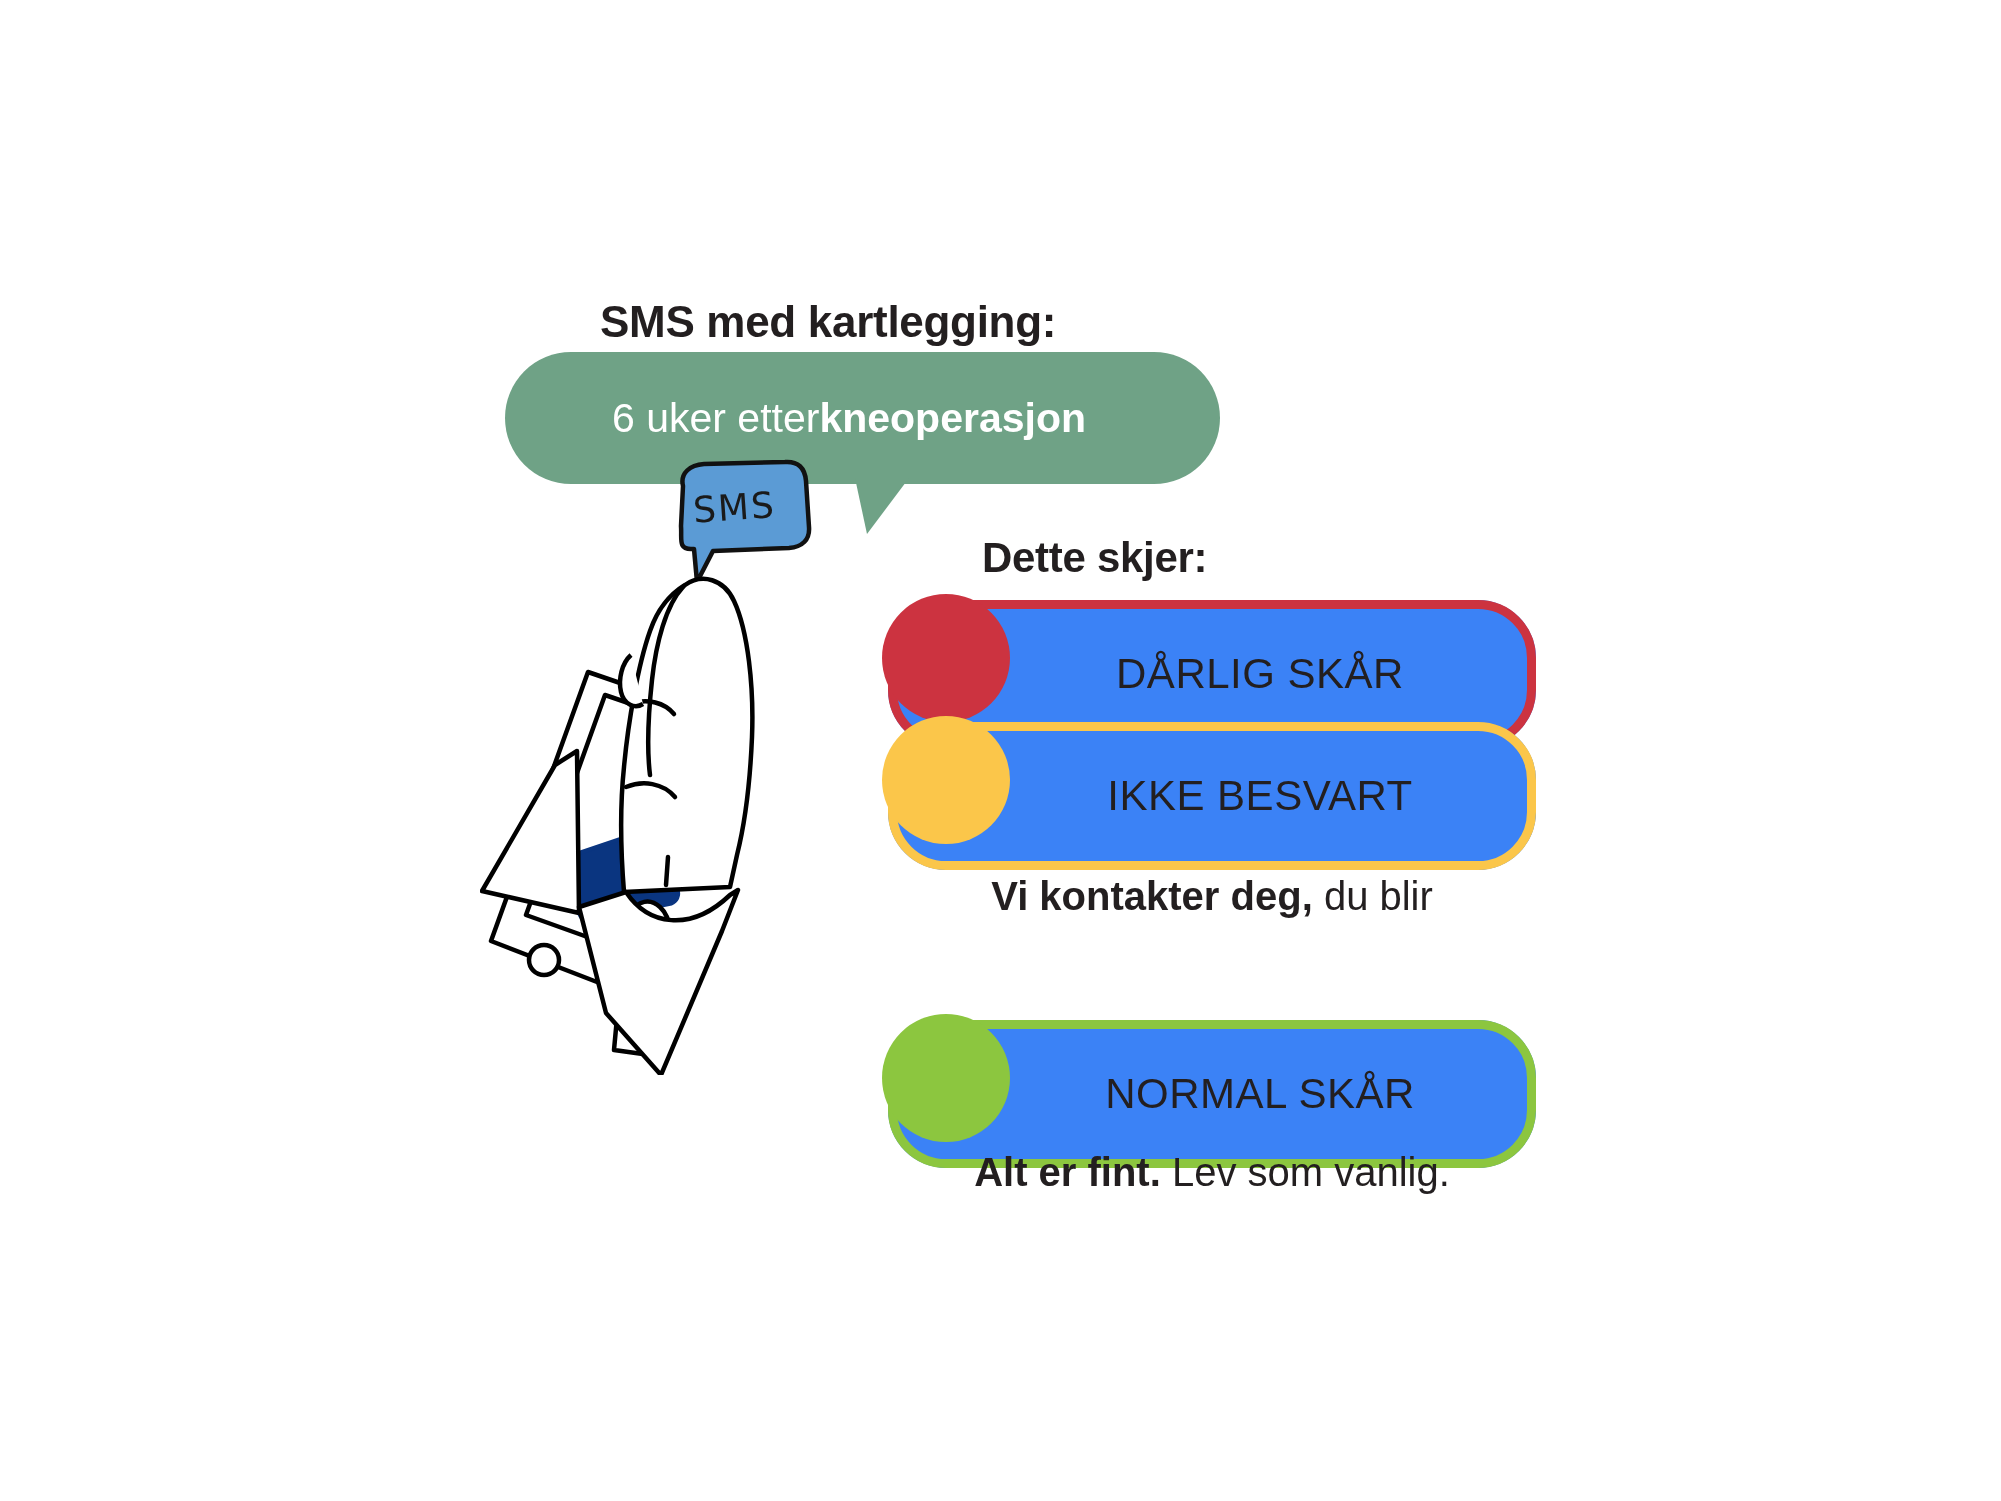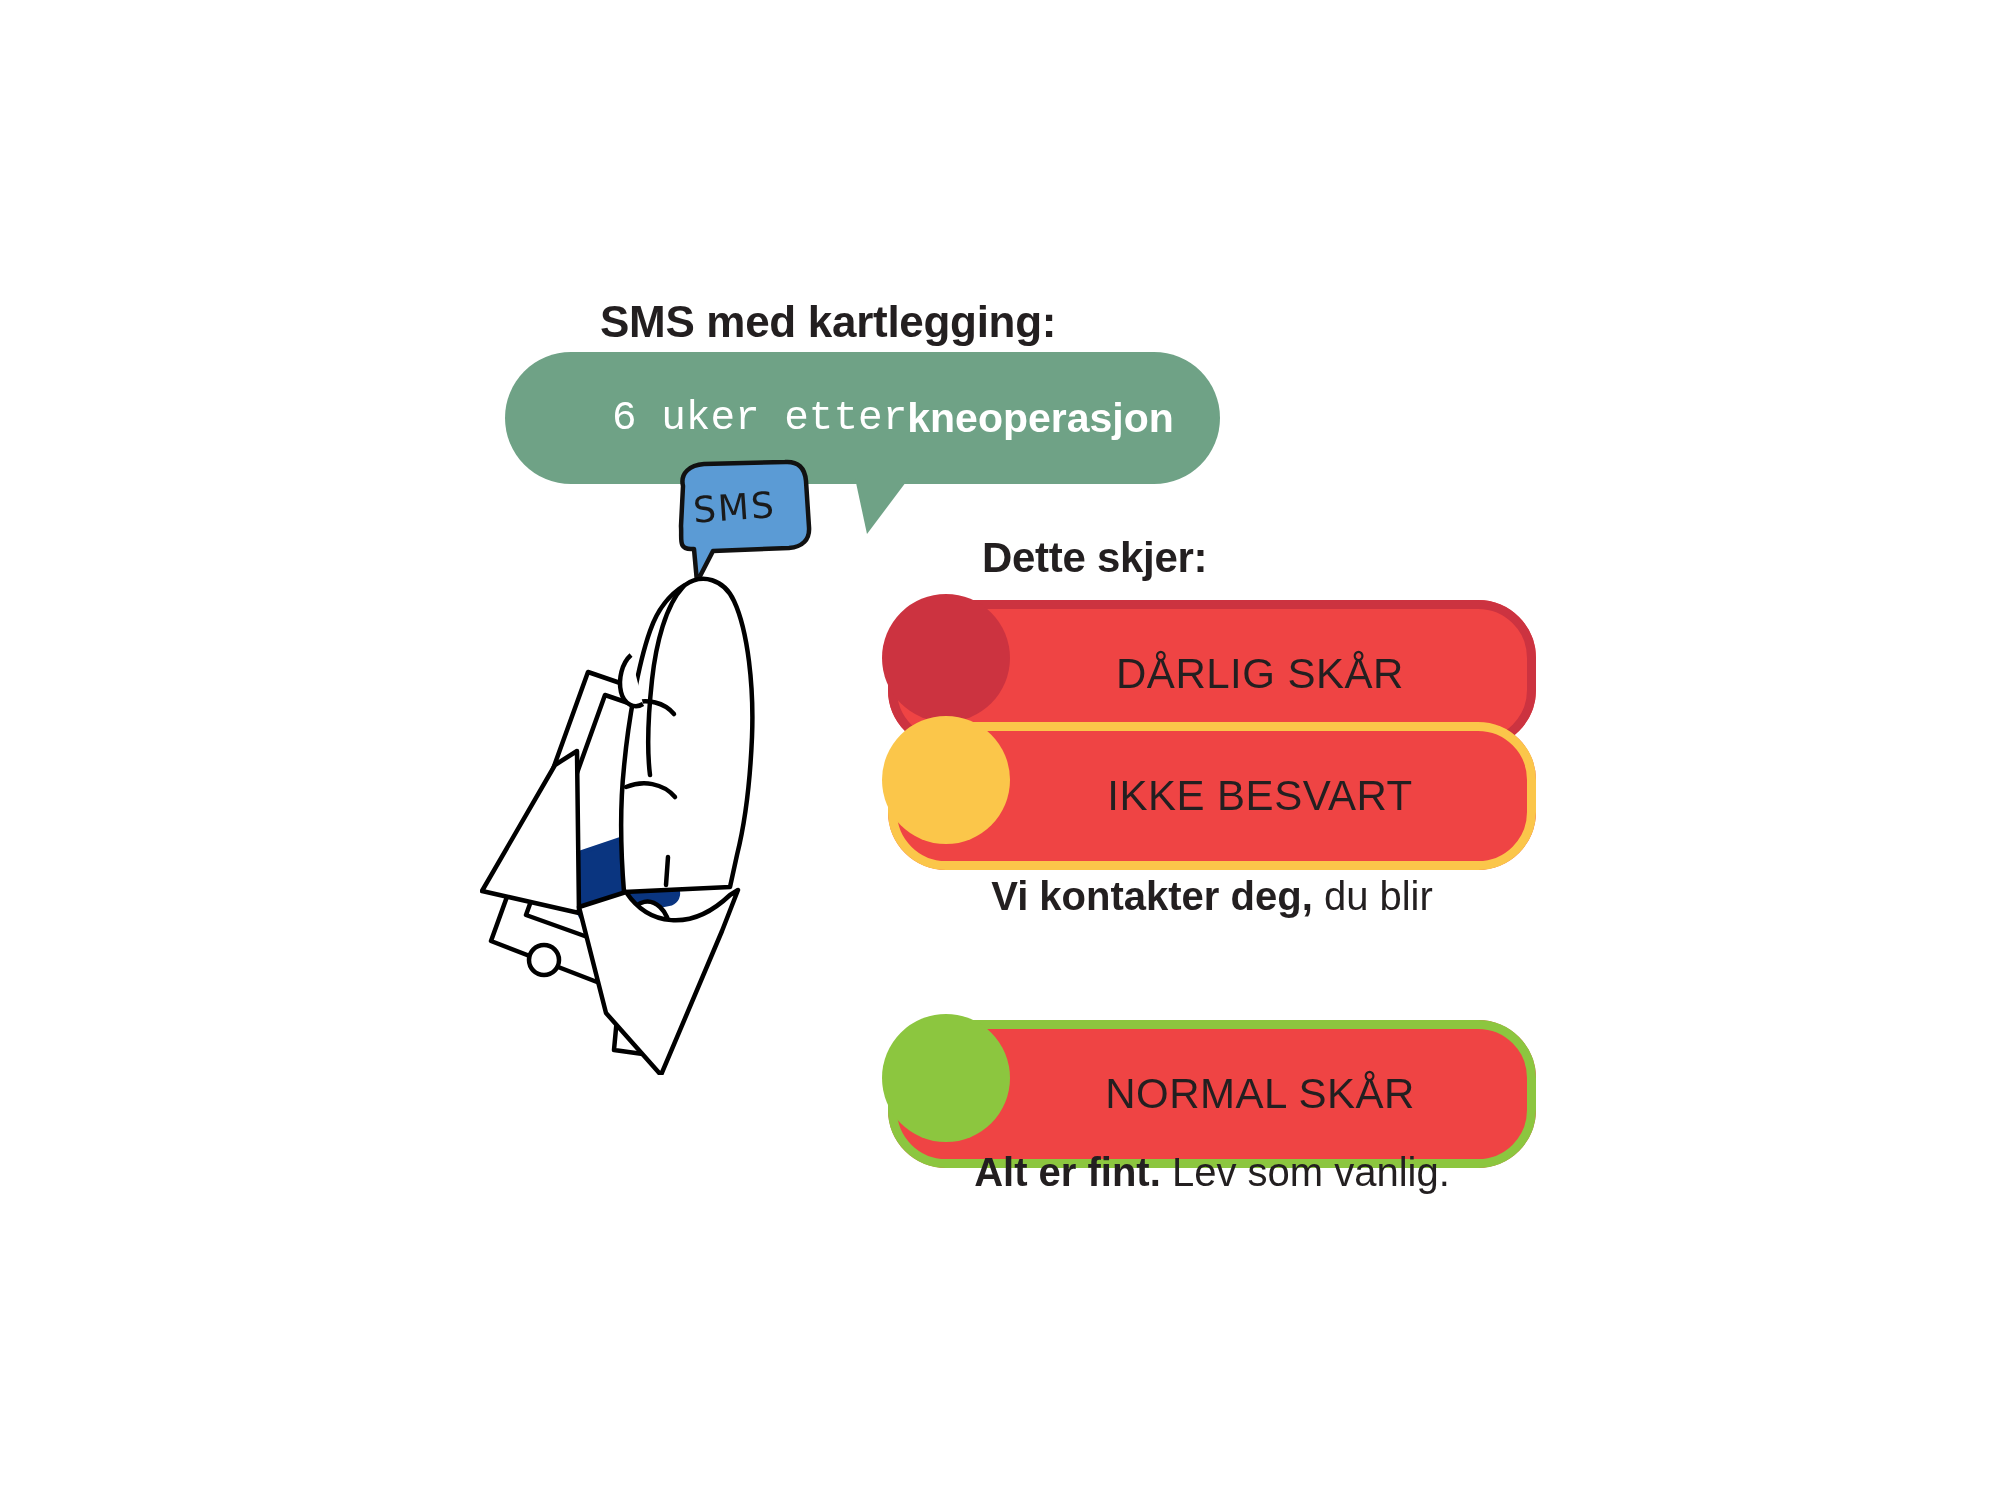--- a/index.html
+++ b/index.html
@@ -63,42 +63,42 @@
     height: 132px;
     display: flex;
     align-items: center;
     padding-left: 107px;
     box-sizing: border-box;
     font-size: 41px;
     color: #ffffff;
     white-space: nowrap;
   }
   .bubble-text b { font-weight: bold; }
-  .bubble-text .light { font-weight: normal; font-family: Liberation Mono, monospace; }
+  .bubble-text .light { font-weight: normal; }
 
   .bubble-tail {
     position: absolute;
     left: 855px;
     top: 478px;
     width: 0;
     height: 0;
     border-left: 12px solid transparent;
     border-right: 42px solid transparent;
     border-top: 56px solid #6fa286;
   }
 
   
   .pill {
     position: absolute;
     left: 888px;
     width: 648px;
     height: 148px;
     box-sizing: border-box;
     border-radius: 58px;
-    background: #ef4444;
+    background: #3b82f6;
   }
   .pill-outline {
     position: absolute;
     left: 0; top: 0;
     width: 100%;
     height: 100%;
     box-sizing: border-box;
     border-radius: 58px;
     border: 9px solid currentColor;
     background: transparent;

